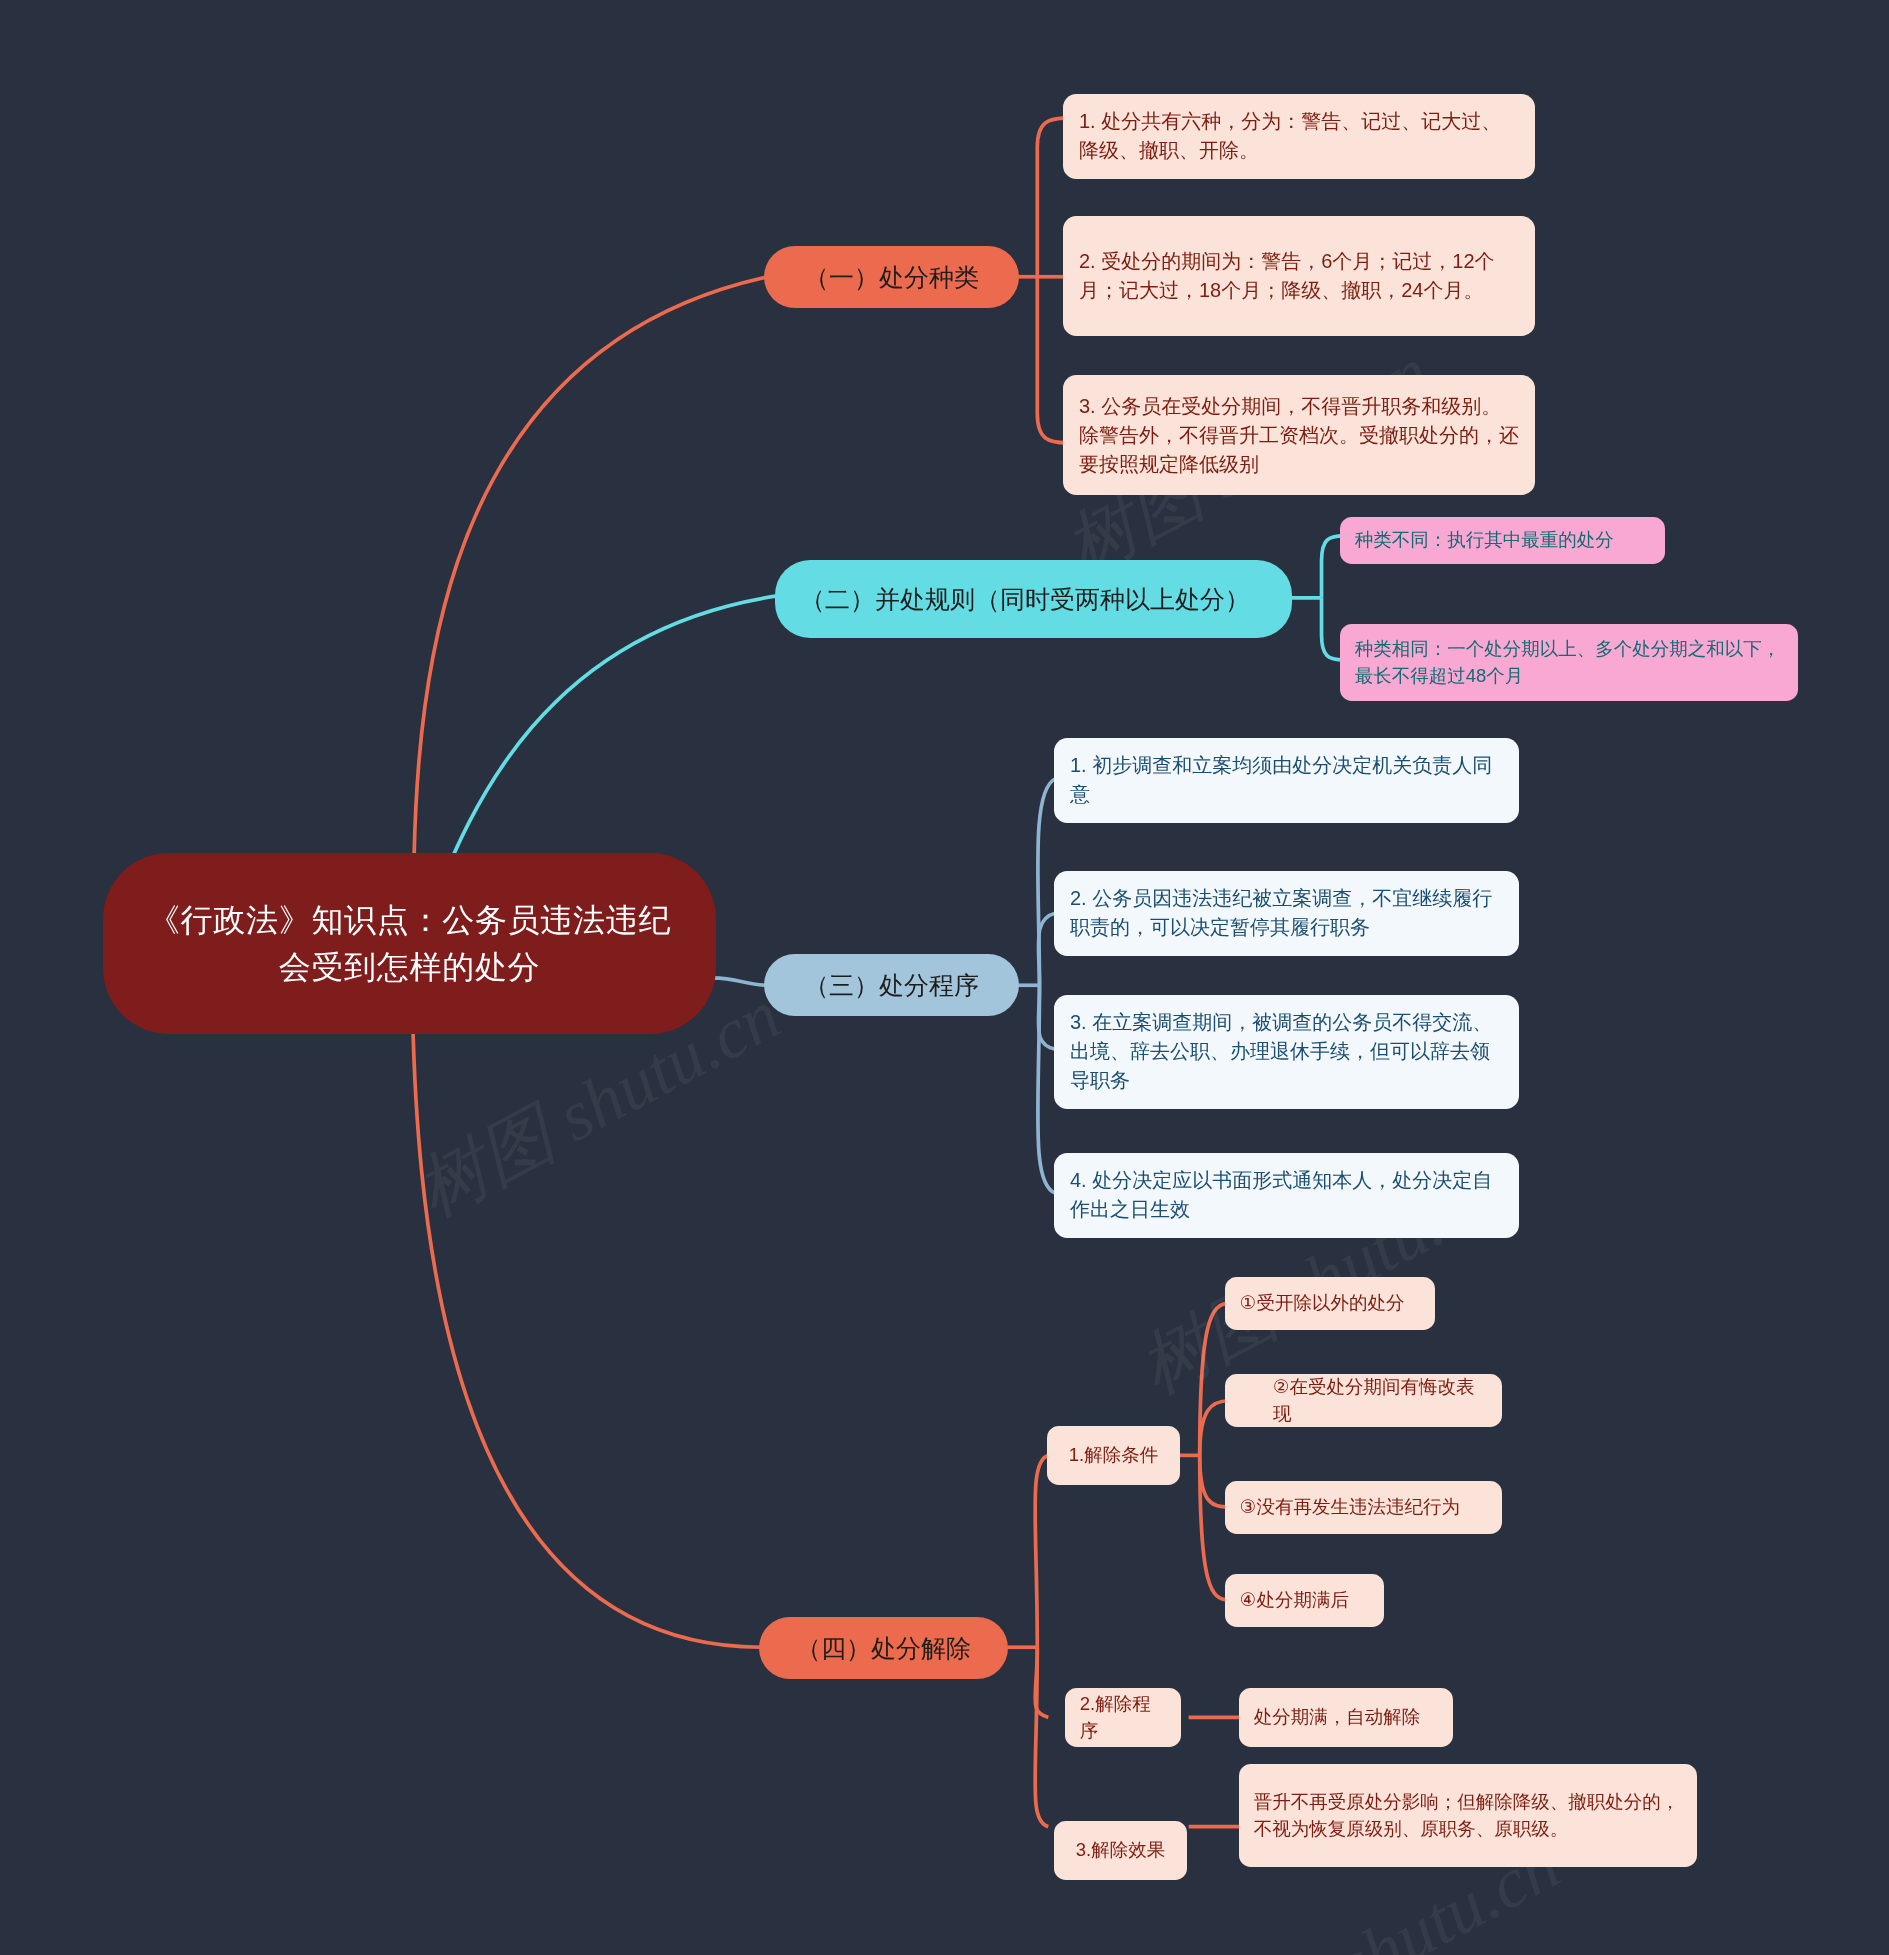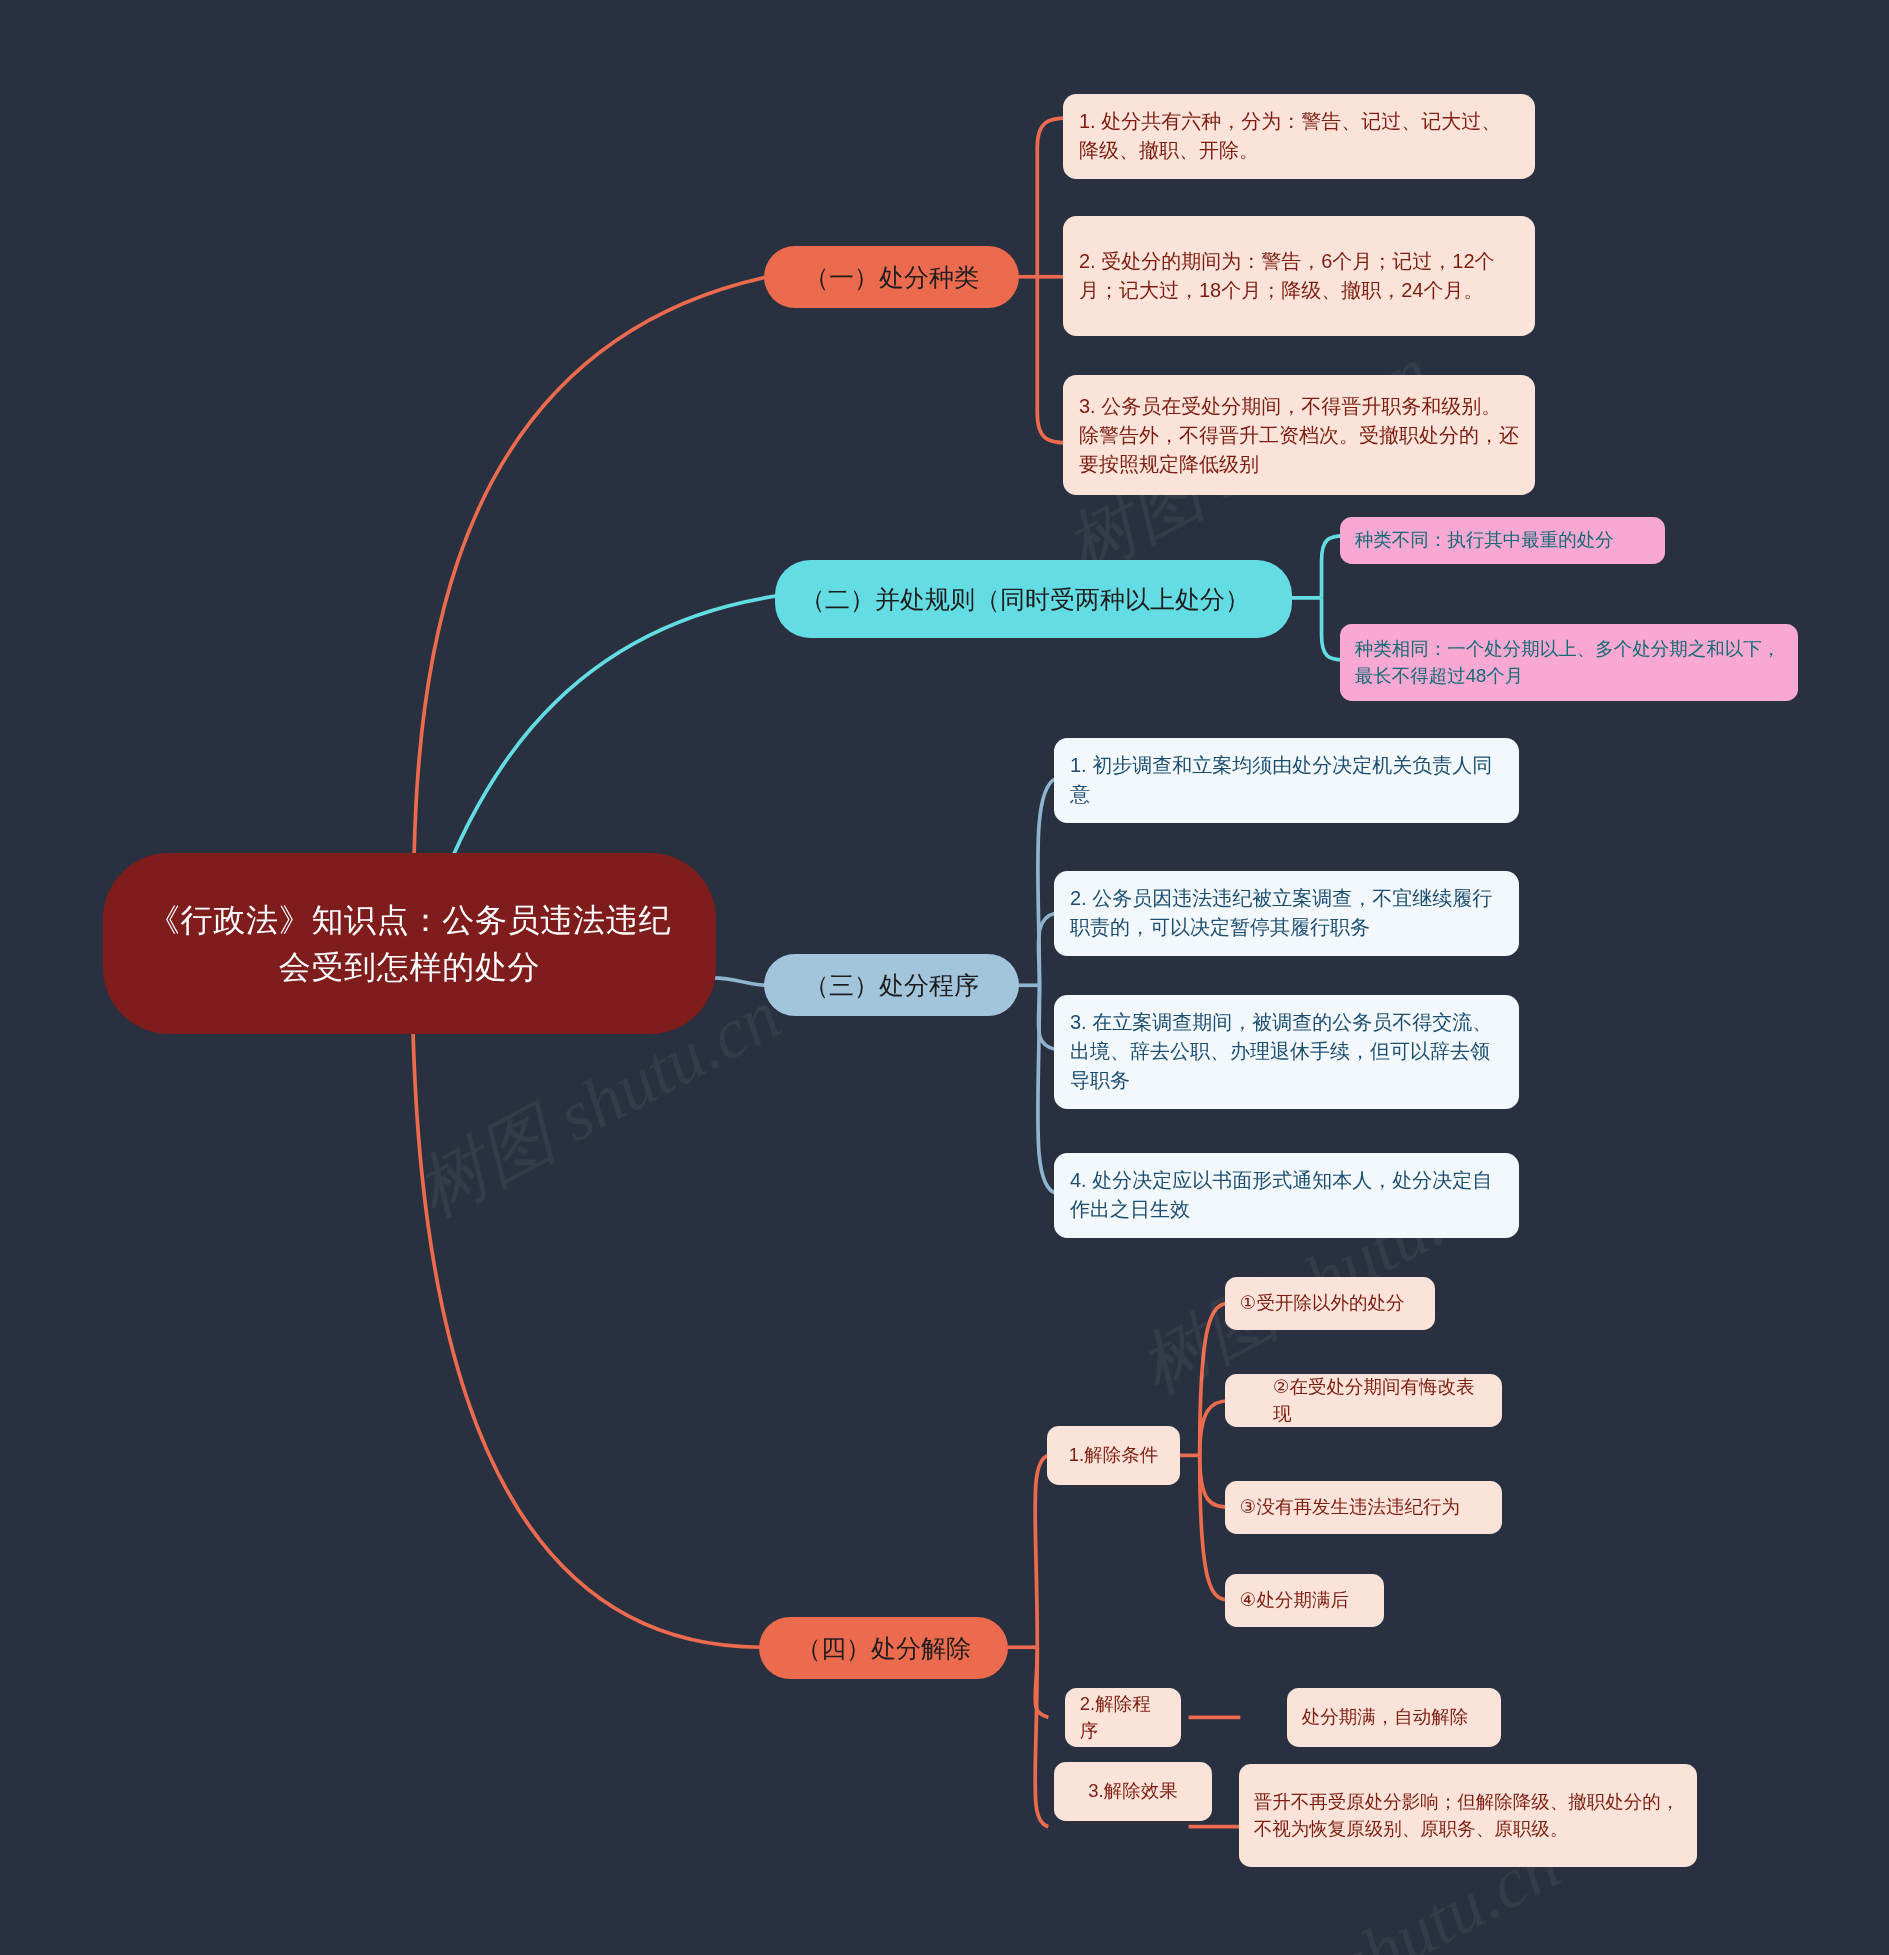--- a/index.html
+++ b/index.html
@@ -177,20 +177,20 @@
   <div class="node leaf leaf-orange leaf-sm" style="left:1225px; top:1277px; width:210px; height:53px;">①受开除以外的处分</div>
 
   <div class="node leaf leaf-orange leaf-sm" style="left:1225px; top:1374px; width:277px; height:53px;padding-left:48px;">②在受处分期间有悔改表现</div>
 
   <div class="node leaf leaf-orange leaf-sm" style="left:1225px; top:1481px; width:277px; height:53px;">③没有再发生违法违纪行为</div>
 
   <div class="node leaf leaf-orange leaf-sm" style="left:1225px; top:1574px; width:159px; height:53px;">④处分期满后</div>
 
   <div class="node leaf leaf-orange leaf-sm" style="left:1054px; top:1688px; width:116px; height:59px; justify-content:center;margin-left:11px;">2.解除程序</div>
 
-  <div class="node leaf leaf-orange leaf-sm" style="left:1239px; top:1688px; width:214px; height:59px;margin-left:48px;">处分期满，自动解除</div>
+  <div class="node leaf leaf-orange leaf-sm" style="left:1239px; top:1688px; width:214px; height:59px;">处分期满，自动解除</div>
 
-  <div class="node leaf leaf-orange leaf-sm" style="left:1054px; top:1762px; width:158px; height:59px; justify-content:center;">3.解除效果</div>
+  <div class="node leaf leaf-orange leaf-sm" style="left:1054px; top:1821px; width:133px; height:59px; justify-content:center;">3.解除效果</div>
 
   <div class="node leaf leaf-orange leaf-sm" style="left:1239px; top:1764px; width:458px; min-height:103px;">晋升不再受原处分影响；但解除降级、撤职处分的，不视为恢复原级别、原职务、原职级。</div>
 
 </div>
 
 
 </body></html>

